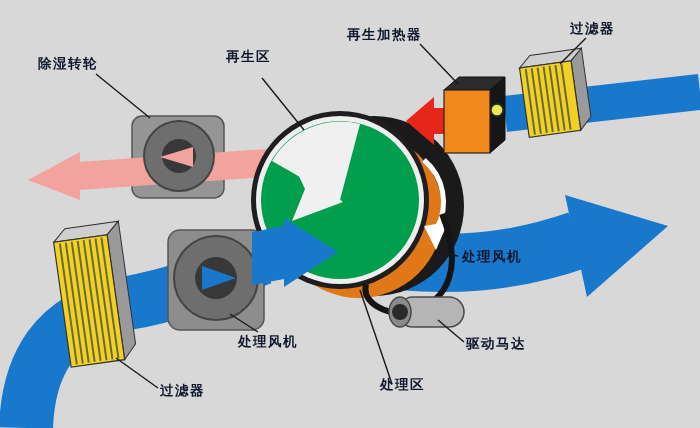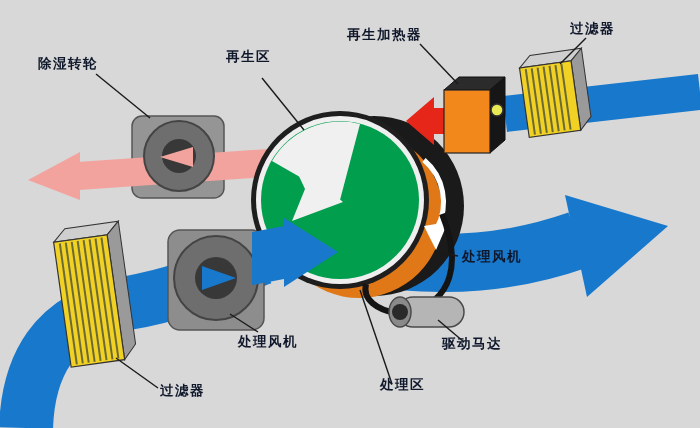--- a/index.html
+++ b/index.html
@@ -127,17 +127,17 @@
       <line x1="392" y1="384" x2="360" y2="290"></line>
     </g>
   </svg>
 
   <div class="lbl" style="left:38px;top:55px">除湿转轮</div>
   <div class="lbl" style="left:226px;top:48px">再生区</div>
   <div class="lbl" style="left:347px;top:26px">再生加热器</div>
   <div class="lbl" style="left:570px;top:20px">过滤器</div>
   <div class="lbl" style="left:462px;top:248px">处理风机</div>
   <div class="lbl" style="left:238px;top:333px">处理风机</div>
-  <div class="lbl" style="left:442px;top:335px">驱动马达</div>
+  <div class="lbl" style="left:466px;top:335px">驱动马达</div>
   <div class="lbl" style="left:160px;top:382px">过滤器</div>
   <div class="lbl" style="left:380px;top:376px">处理区</div>
 
 </div>
 
 </body></html>

